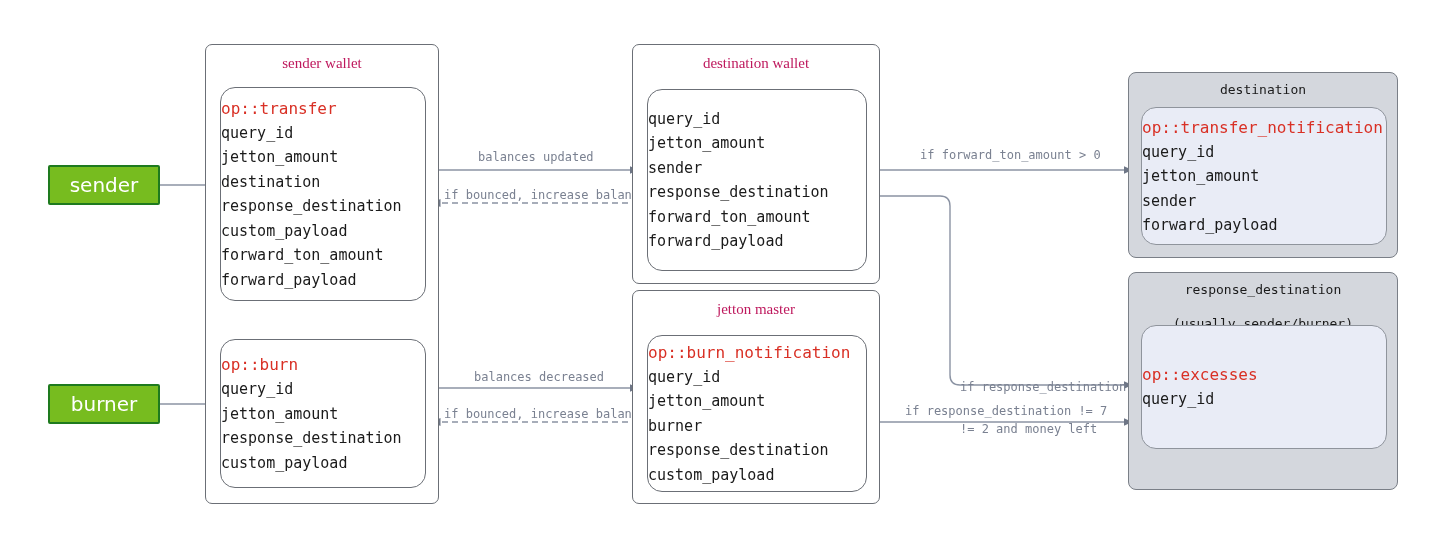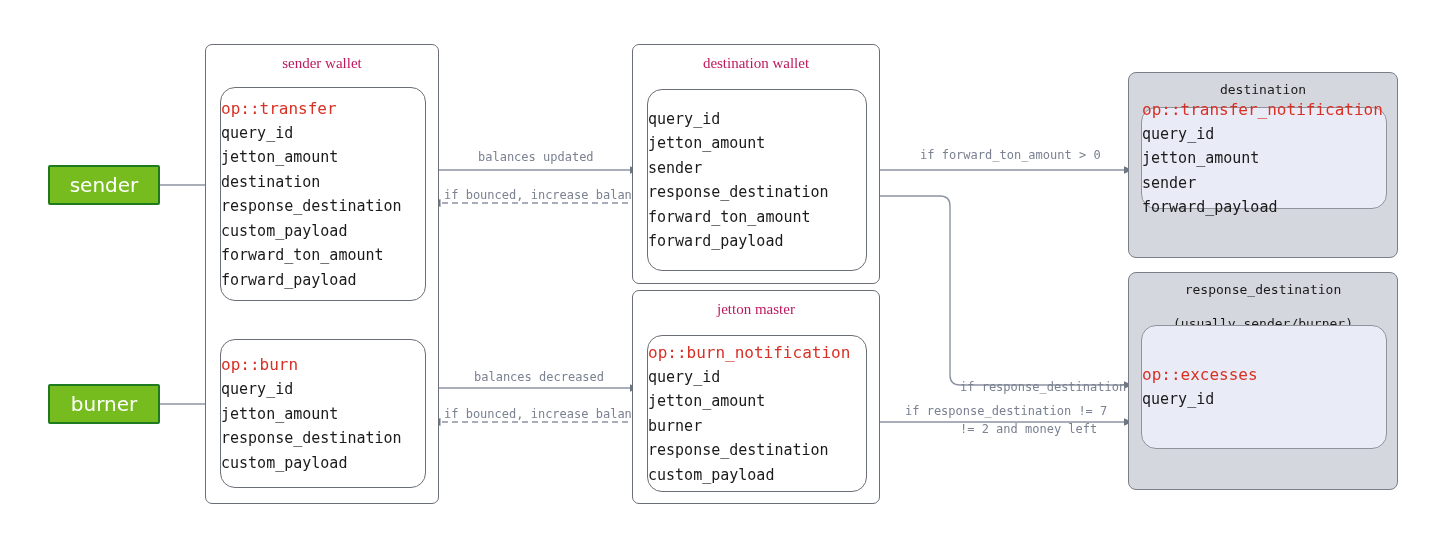--- a/index.html
+++ b/index.html
@@ -211,21 +211,21 @@
       <div class="field">jetton_amount</div>
       <div class="field">burner</div>
       <div class="field">response_destination</div>
       <div class="field">custom_payload</div>
     </div>
   </div>
 
   <div class="contract external" style="left:1128px; top:72px; width:270px; height:186px;">
     <div class="ctitle">destination</div>
 
-    <div class="msgbox external" style="left:12px; top:34px; width:246px; height:102px;">
+    <div class="msgbox external" style="left:12px; top:34px; width:246px; height:138px;">
       <div class="op">op::transfer_notification</div>
       <div class="field">query_id</div>
       <div class="field">jetton_amount</div>
       <div class="field">sender</div>
       <div class="field">forward_payload</div>
     </div>
   </div>
 
   <div class="contract external" style="left:1128px; top:272px; width:270px; height:218px;">
     <div class="ctitle">response_destination</div>

